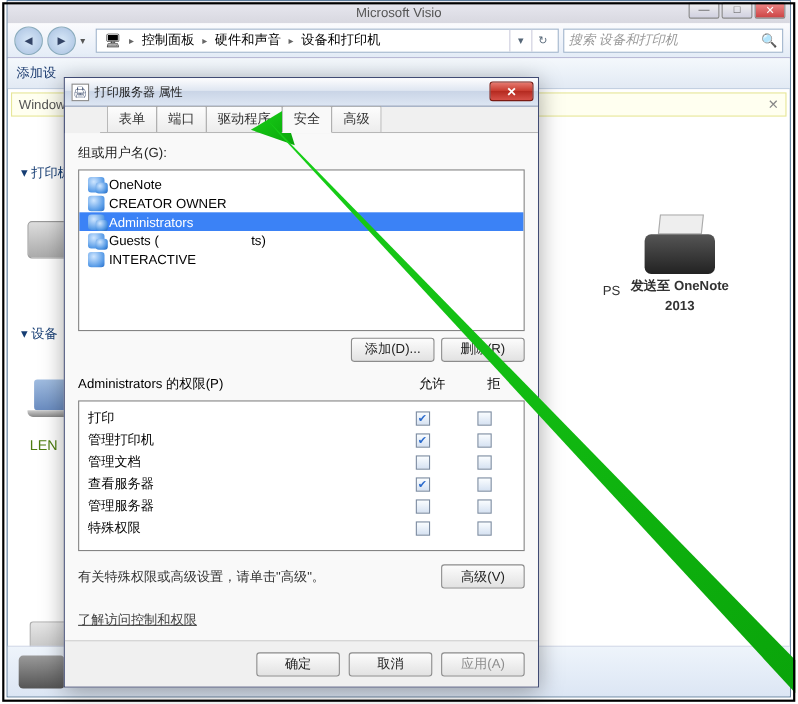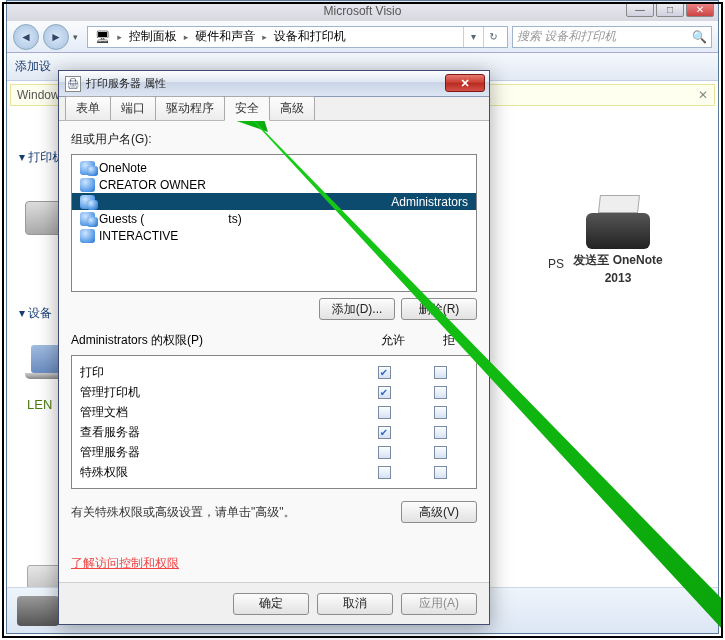--- a/index.html
+++ b/index.html
@@ -28,63 +28,63 @@
 .infobar { height: 22px; background: #fffff0; border: 1px solid #e6e69a; margin: 3px; display: flex; align-items: center; padding: 0 6px; color: #555; position: relative; }
 .infobar .closex { position: absolute; right: 6px; color: #888; }
 .device-icon { width: 70px; height: 50px; }
 .printer-icon { position: relative; }
 .printer-icon .pb { width: 64px; height: 36px; background: linear-gradient(#555,#222); border-radius: 6px; position: absolute; bottom: 0; left: 3px; }
 .printer-icon .pt { width: 40px; height: 18px; background: #eee; border: 1px solid #aaa; position: absolute; top: -4px; left: 16px; transform: skewX(-6deg); }
 .caption { color: #333; text-align: center; line-height: 1.2; }
 
 .side-label { position: absolute; left: 12px; color: #163d73; font-size: 12px; }
 .side-label.printers { top: 148px; }
-.side-label.devices { top: 304px; font-family: Liberation Serif, serif; }
+.side-label.devices { top: 294px; }
 .preview-bottom { position: absolute; bottom: 0; left: 0; right: 0; height: 46px; border-top: 1px solid #d0d8e8; background: linear-gradient(#eef4fb,#dce6f4); display: flex; align-items: center; padding: 0 10px; }
 .preview-bottom .pmini { width: 42px; height: 30px; background: linear-gradient(#999,#555); border-radius: 4px; }
 
 
 .dialog { position: absolute; left: 58px; top: 70px; width: 432px; height: 555px; border: 1px solid #414b73; background: #f0f0f0; box-shadow: 0 4px 20px rgba(0,0,0,.35); display: flex; flex-direction: column; }
 .dlg-title { height: 26px; background: linear-gradient(#fdfdfe,#dfe6f1 45%,#c9d4e6 46%,#dde6f3); display: flex; align-items: center; padding: 0 6px; position: relative; border-bottom: 1px solid #8a9ab5; }
 .dlg-title .ticon { width: 16px; height: 16px; border: 1px solid #888; background: #fff; display: flex; align-items: center; justify-content: center; font-size: 10px; color: #346; margin-right: 5px; }
 .dlg-title .ttext { font-size: 11px; color: #1a1a1a; }
 .dlg-x { position: absolute; right: 4px; top: 3px; width: 40px; height: 18px; background: linear-gradient(#e67a70,#c83a2e 48%,#b52a20 50%,#d65048); border: 1px solid #7a1a12; border-radius: 3px; color: #fff; display: flex; align-items: center; justify-content: center; font-weight: bold; font-size: 11px; }
 
-.tabstrip { height: 24px; display: flex; align-items: flex-end; padding: 4px 6px 0; background: #f0f0f0; border-bottom: 1px solid #b7b7b7; gap: 0; }
+.tabstrip { height: 24px; display: flex; align-items: flex-end; padding: 4px 6px 0; background: #f0f0f0; border-bottom: 1px solid #b7b7b7; gap: 0; margin-left: 32px; }
 .tab { padding: 3px 10px; border: 1px solid #aaa; border-bottom: none; background: linear-gradient(#fdfdfd,#ececec); color: #333; border-radius: 2px 2px 0 0; margin-right: -1px; position: relative; }
 .tab.active { background: #f9f9f9; border-bottom: 1px solid #f9f9f9; margin-bottom: -1px; z-index: 2; }
 
 .dlg-body { flex: 1; padding: 10px 12px; background: #f9f9f9; display: flex; flex-direction: column; gap: 6px; overflow: hidden; }
 .grp-label { font-size: 12px; color: #222; }
 .listbox { border: 1px solid #848484; background: #fff; height: 148px; padding: 4px 0; font-family: Tahoma, sans-serif; overflow: hidden; }
 .row { display: flex; align-items: center; gap: 4px; height: 17px; padding: 0 8px; }
 .row .uicon { width: 15px; height: 14px; background: radial-gradient(circle at 35% 30%, #cfe6ff, #5a9de8 65%, #2a6fca); border-radius: 3px; position: relative; }
 .row .uicon.group::after { content: ""; position: absolute; right: -3px; bottom: -1px; width: 11px; height: 10px; background: radial-gradient(circle at 35% 30%, #cfe6ff, #4a92e2 65%, #1f5fb5); border-radius: 3px; }
-.row.sel { background: #0c4a6e; color: #fff; justify-content: space-between; }
+.row.sel { background: #3b82f6; color: #fff; }
 .row.sel .uitext { color: #fff; }
 
 .btn-row { display: flex; justify-content: flex-end; gap: 6px; }
 .btn { min-width: 76px; height: 22px; border: 1px solid #8c8c8c; background: linear-gradient(#fcfcfc,#e2e2e2); border-radius: 3px; padding: 0 10px; display: inline-flex; align-items: center; justify-content: center; color: #222; }
 .btn.disabled { color: #8d8d8d; }
 
 .perm-caption { font-size: 12px; margin-top: 6px; display: flex; }
 .perm-caption .pl { flex: 1; }
 .perm-caption .ph { width: 56px; text-align: center; }
 
 .perm-box { border: 1px solid #848484; background: #fff; height: 138px; padding: 6px 8px; }
 .perm-row { display: flex; align-items: center; height: 20px; }
 .perm-row .plabel { flex: 1; }
 .perm-row .cbx { width: 56px; display: flex; justify-content: center; }
 .cbx-el { width: 13px; height: 13px; border: 1px solid #7a8aa0; background: linear-gradient(#fafdff,#d6e2f2); display: inline-flex; align-items: center; justify-content: center; font-size: 10px; color: #2a6acc; }
 .cbx-el.checked::before { content: "✔"; }
 
 .adv-row { display: flex; align-items: center; margin-top: 6px; }
 .adv-row .al { flex: 1; color: #333; }
 
-.link { color: #ef4444; text-decoration: underline; margin-top: 26px; display: inline-block; }
+.link { color: #404040; text-decoration: underline; margin-top: 14px; display: inline-block; }
 
 .dlg-footer { height: 42px; border-top: 1px solid #cfcfcf; background: #f0f0f0; display: flex; align-items: center; justify-content: flex-end; gap: 8px; padding: 0 12px; }
 
 
 .backdrop-item { position: absolute; }
 .bi-fax { left: 18px; top: 200px; width: 44px; height: 34px; background: linear-gradient(#ddd,#aaa); border: 1px solid #999; border-radius: 4px; }
 .bi-laptop { left: 24px; top: 344px; width: 40px; height: 28px; background: linear-gradient(#a0bce0,#6a8cc0); border-radius: 3px; }
 .bi-laptop::after { content: ""; position: absolute; bottom: -6px; left: -6px; right: -6px; height: 6px; background: linear-gradient(#ccc,#888); border-radius: 0 0 5px 5px; }
 .bi-laptop-lbl { left: 20px; top: 396px; position: absolute; font-size: 13px; color: #4d7c0f; }
 .bi-box { left: 20px; top: 564px; width: 44px; height: 34px; background: linear-gradient(#e6e6e6,#bcbcbc); border: 1px solid #aaa; border-radius: 3px; }

